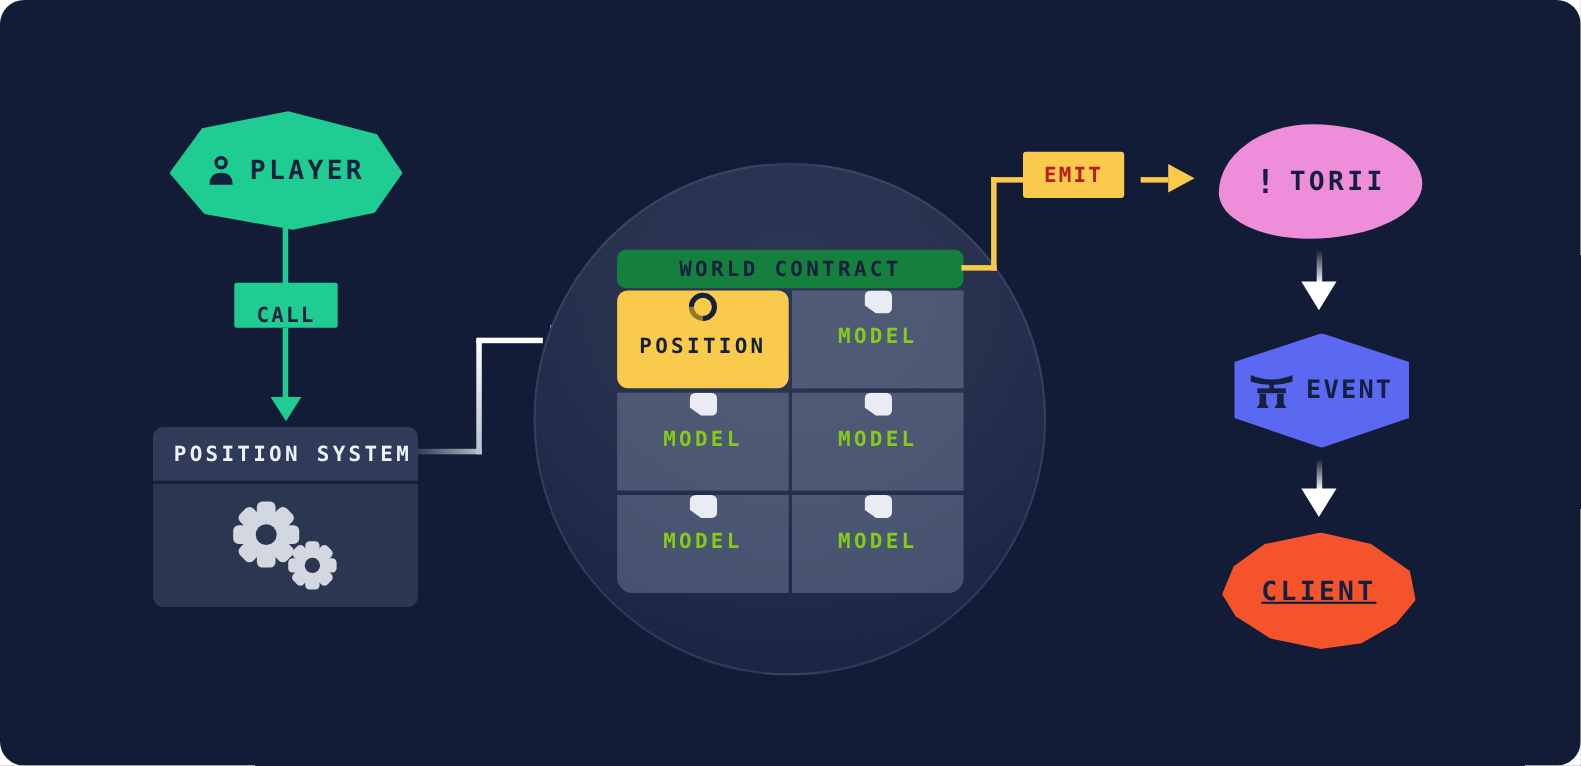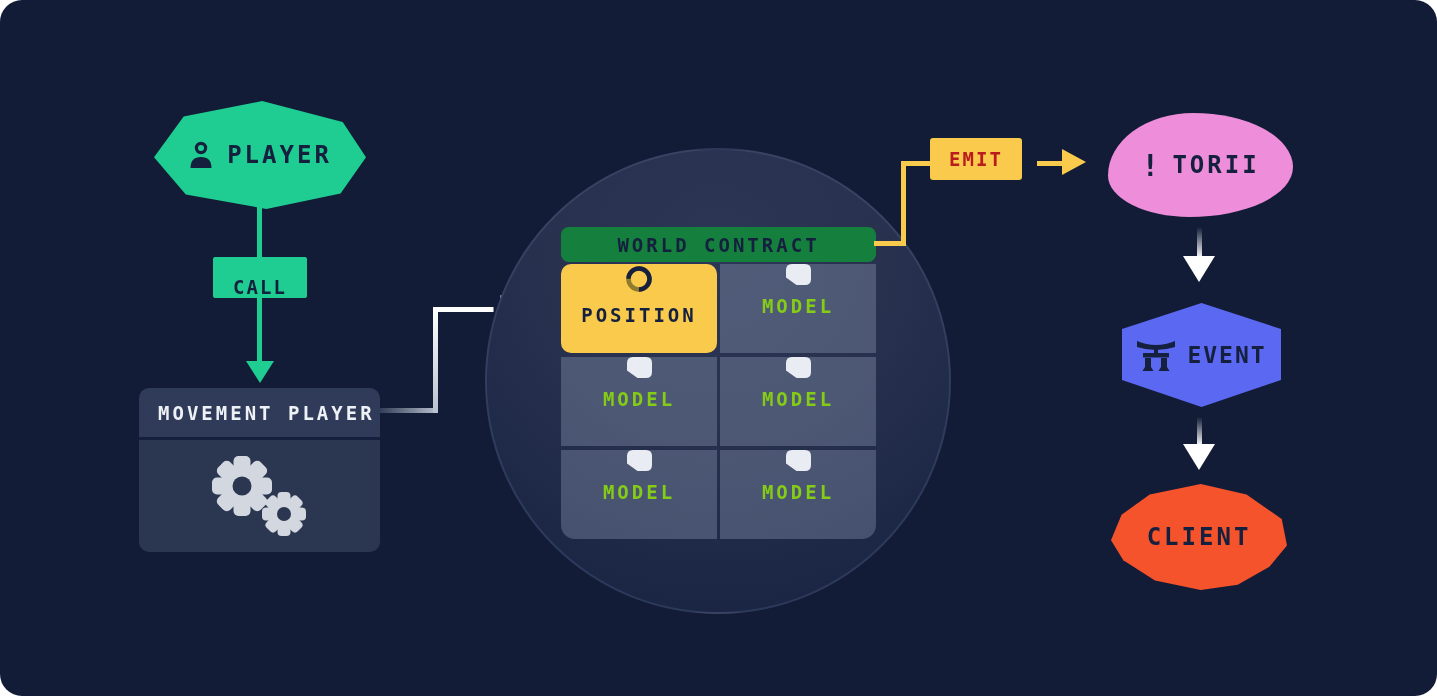--- a/index.html
+++ b/index.html
@@ -101,21 +101,21 @@
     clip-path:polygon(50% 0%,100% 25%,100% 74%,50% 100%,0% 74%,0% 25%);
     display:flex;align-items:center;justify-content:center;gap:11px;color:#14203e;
   }
   .torii-label{font-size:23px;letter-spacing:2px;}
 
   .client-node{
     left:1111px;top:484px;width:176px;height:106px;background:#f4532b;
     clip-path:polygon(0% 53%,6% 29%,22% 10%,51% 0%,77% 10%,97% 33%,100% 58%,90% 78%,72% 95%,51% 100%,25% 91%,7% 72%);
     display:flex;align-items:center;justify-content:center;color:#14203e;
   }
-  .client-label{font-size:24px;letter-spacing:3px;}
+  .client-label{font-size:24px;letter-spacing:3px;text-decoration:underline;}
 </style>
 </head>
 <body>
 
 <div class="canvas">
 
   <div class="abs player-node">
     <span style="display:flex;">
       <svg width="26" height="28" viewBox="0 0 26 28">
         <circle cx="13" cy="7" r="4.6" fill="none" stroke="#14203e" stroke-width="3.2"></circle>
@@ -128,21 +128,21 @@
   <div class="abs line-player-call"></div>
 
   <div class="abs call-badge">
     <span>CALL</span>
   </div>
   <div class="abs call-stem"></div>
   <div class="abs call-head"></div>
 
   <div class="abs movement-panel">
     <div class="movement-header">
-      <span>MOVEMENT PLAYER</span>
+      <span>POSITION SYSTEM</span>
     </div>
     <div class="movement-body">
       <span style="display:flex;">
         <svg width="112" height="92" viewBox="0 0 112 92">
           <g fill="#d3d7df">
             <g transform="translate(38,36)">
               <rect x="-30" y="-8.5" width="60" height="17" rx="5"></rect>
               <rect x="-30" y="-8.5" width="60" height="17" rx="5" transform="rotate(45)"></rect>
               <rect x="-30" y="-8.5" width="60" height="17" rx="5" transform="rotate(90)"></rect>
               <rect x="-30" y="-8.5" width="60" height="17" rx="5" transform="rotate(135)"></rect>

